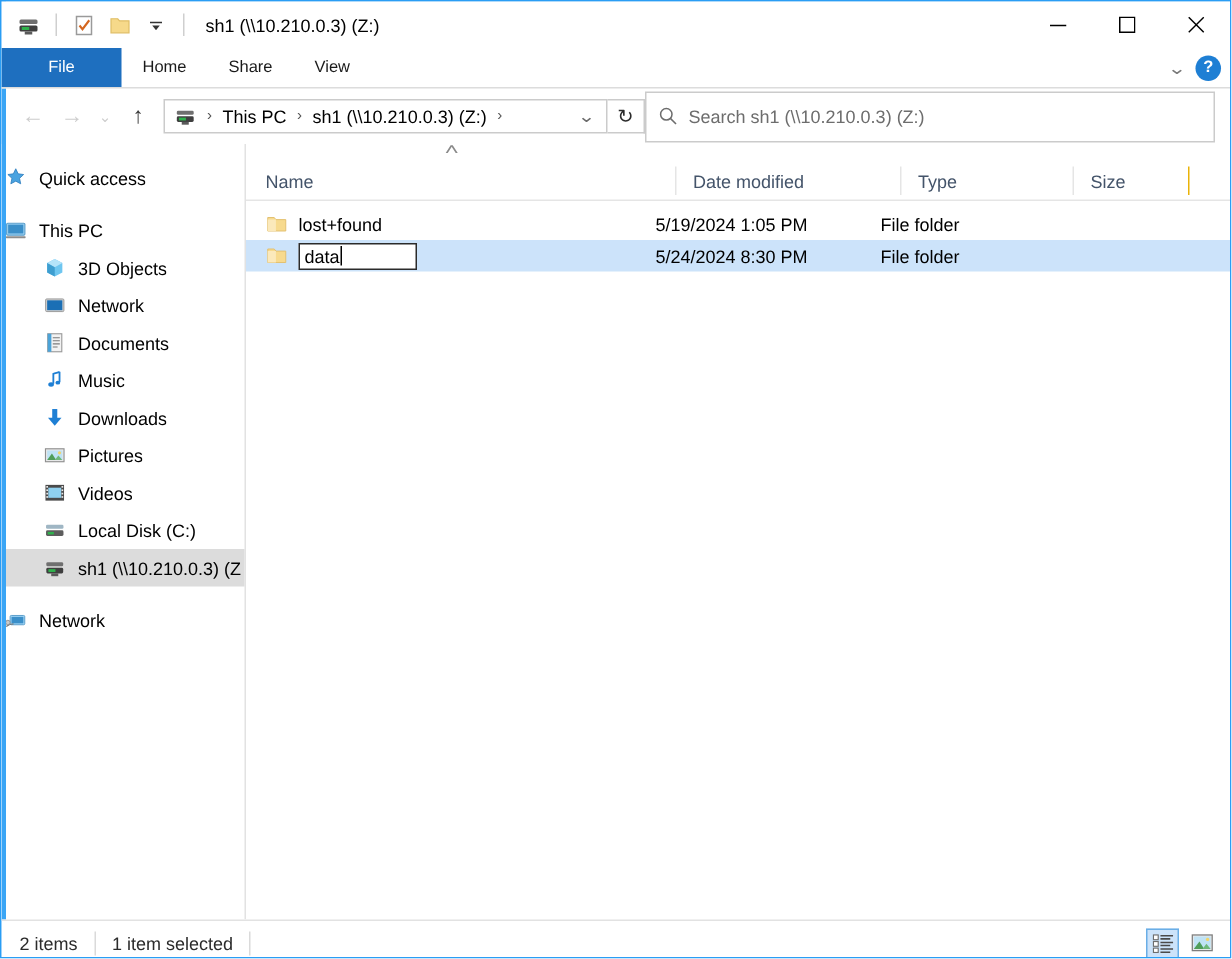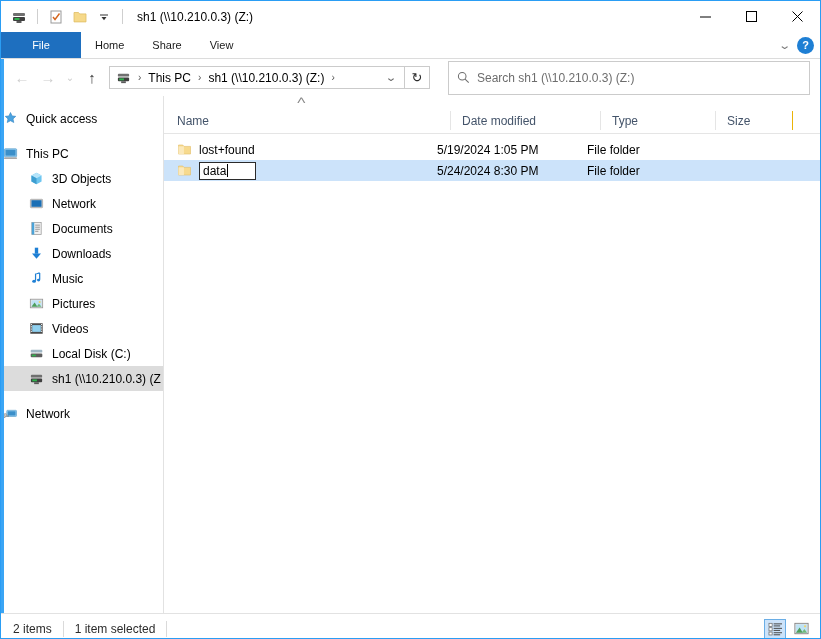--- a/index.html
+++ b/index.html
@@ -191,21 +191,21 @@
     align-items: center;
     justify-content: center;
     font-size: 13px;
     color: #2b2b2b;
   }
   .searchbox {
     flex: 1;
     height: 23px;
     box-sizing: border-box;
     border: 1px solid #cbcbcb;
-    margin-left: 18px;
+    margin-left: 0;
     display: flex;
     align-items: center;
     gap: 7px;
     padding: 16px 8px;
     color: #6d6d6d;
     font-size: 12px;
   }
 
   
   .body {
@@ -296,21 +296,21 @@
     overflow: hidden;
     white-space: nowrap;
   }
   .cell-name { width: 262px; padding-left: 13px; gap: 7px; }
   .cell-date { width: 150px; padding-left: 11px; }
   .cell-type { width: 115px; padding-left: 11px; }
   .cell-size { width: 78px; padding-left: 11px; }
 
   .renamebox {
     box-sizing: border-box;
-    width: 57px;
+    width: 79px;
     height: 18px;
     border: 1px solid #2b2b2b;
     background: #ffffff;
     display: flex;
     align-items: center;
     padding-left: 3px;
     font-size: 12px;
     color: #000;
     position: relative;
   }
@@ -524,37 +524,37 @@
             <line x1="6.6" y1="8.8" x2="11.6" y2="8.8" stroke="#7a7a7a" stroke-width="0.8"></line>
             <line x1="6.6" y1="11" x2="10" y2="11" stroke="#7a7a7a" stroke-width="0.8"></line>
           </svg>
         </span>
         <span class="lbl">Documents</span>
       </div>
 
       <div class="navitem indent">
         <span class="ico">
           <svg width="15" height="15" viewBox="0 0 16 16">
-            <rect x="6.2" y="1.8" width="3.6" height="6.4" fill="#1e7fd4"></rect>
-            <polygon points="3.2,8 12.8,8 8,13.6" fill="#1e7fd4"></polygon>
-          </svg>
-        </span>
-        <span class="lbl">Downloads</span>
-      </div>
-
-      <div class="navitem indent">
-        <span class="ico">
-          <svg width="15" height="15" viewBox="0 0 16 16">
             <path d="M11.4 2v7.2" stroke="#1e7fd4" stroke-width="1.3" fill="none"></path>
             <path d="M11.4 2c-1.4.5-3 .9-4.4 1.4v7" stroke="#1e7fd4" stroke-width="1.3" fill="none"></path>
             <ellipse cx="5.4" cy="11" rx="2" ry="1.6" fill="#1e7fd4"></ellipse>
             <ellipse cx="10.2" cy="9.7" rx="1.7" ry="1.4" fill="#1e7fd4"></ellipse>
           </svg>
         </span>
         <span class="lbl">Music</span>
+      </div>
+
+      <div class="navitem indent">
+        <span class="ico">
+          <svg width="15" height="15" viewBox="0 0 16 16">
+            <rect x="6.2" y="1.8" width="3.6" height="6.4" fill="#1e7fd4"></rect>
+            <polygon points="3.2,8 12.8,8 8,13.6" fill="#1e7fd4"></polygon>
+          </svg>
+        </span>
+        <span class="lbl">Downloads</span>
       </div>
 
       <div class="navitem indent">
         <span class="ico">
           <svg width="15" height="15" viewBox="0 0 16 16">
             <rect x="1.4" y="3.4" width="13.2" height="9.2" fill="#e9e9e9" stroke="#8f8f8f" stroke-width="0.8"></rect>
             <rect x="2.6" y="4.6" width="10.8" height="6.8" fill="#bfe3f5"></rect>
             <polygon points="2.6,11.4 6,6.8 9,11.4" fill="#4f9e5a"></polygon>
             <polygon points="8,11.4 10.6,8.2 13.4,11.4" fill="#6fb87a"></polygon>
             <circle cx="11.4" cy="6.3" r="1.1" fill="#f2d46a"></circle>

